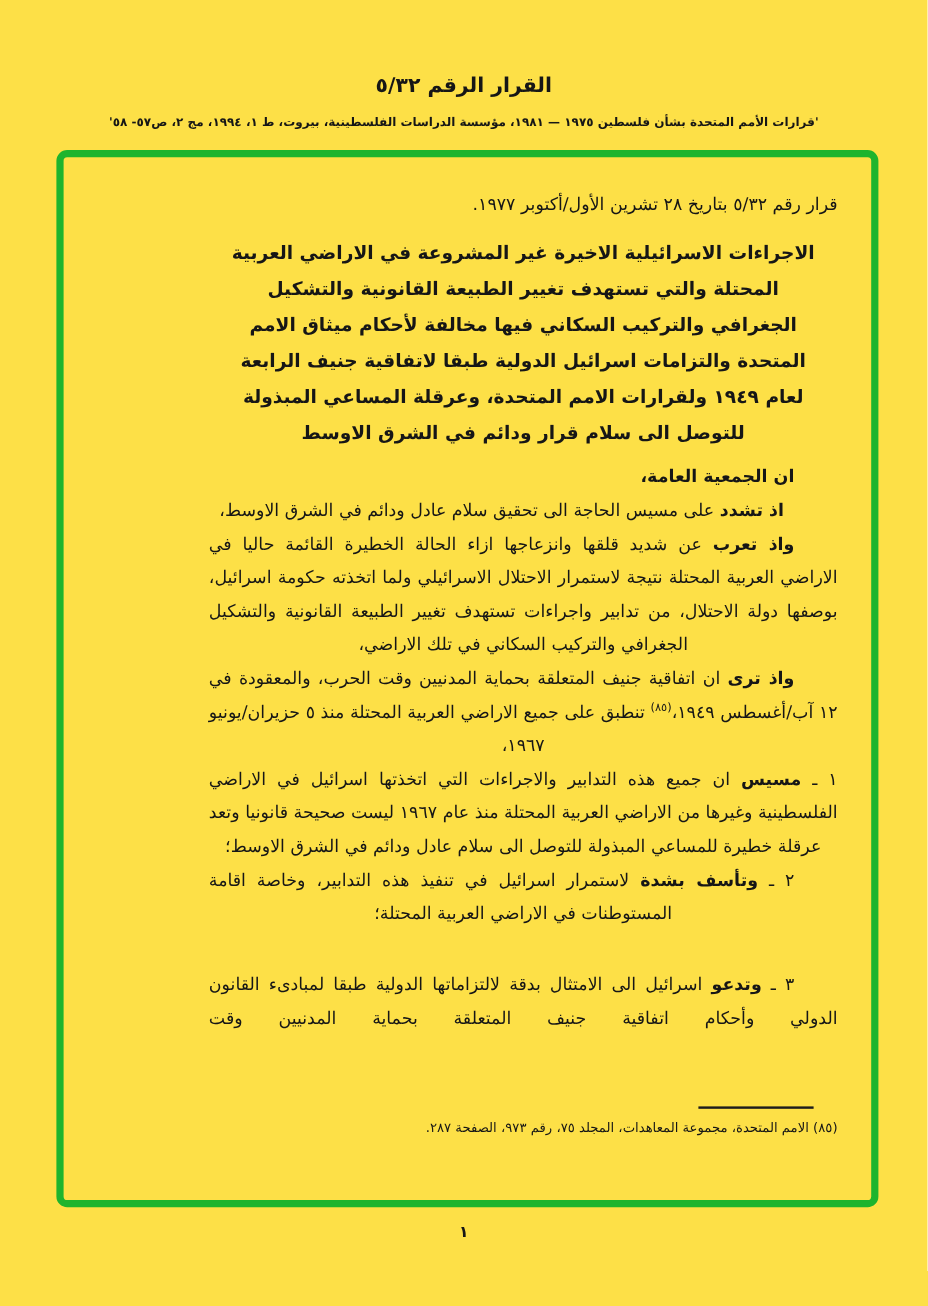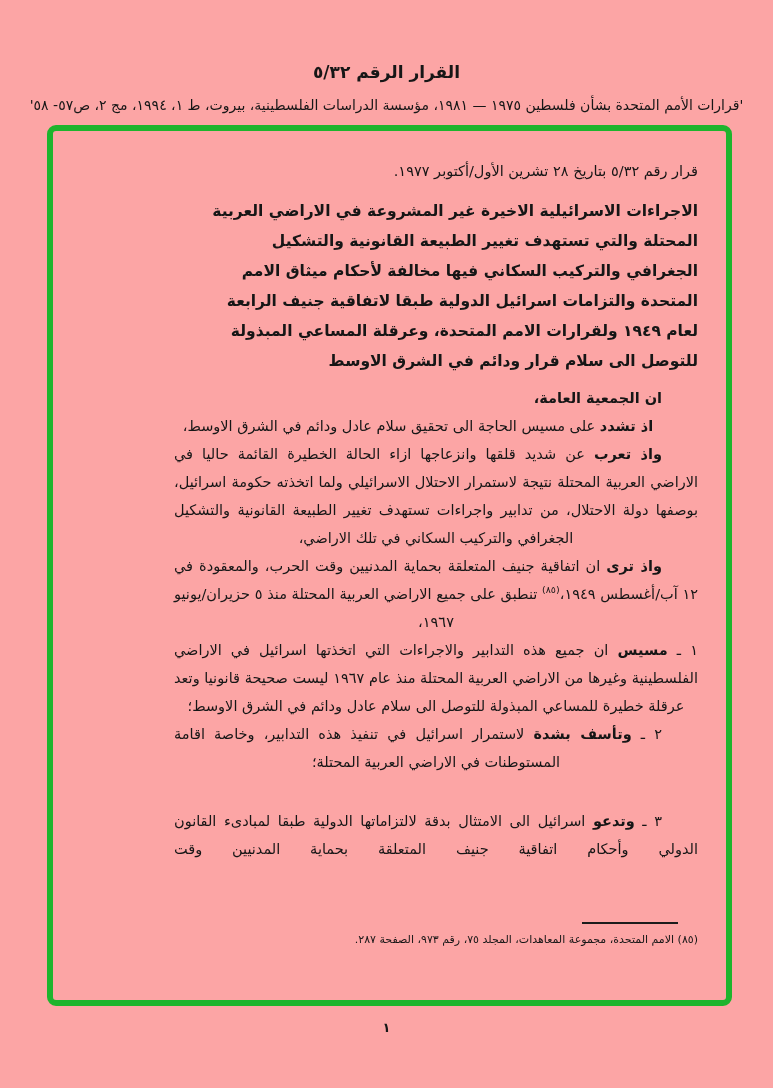--- a/index.html
+++ b/index.html
@@ -1,40 +1,40 @@
 <!DOCTYPE html>
 <html lang="ar"><head>
 <meta charset="utf-8">
 <style>
   html, body { margin:0; padding:0; background:#ffffff; }
   .page {
-    position:relative; width:773px; height:1088px; background:#fca5a5;
+    position:relative; width:773px; height:1088px; background:#fde047;
     font-family:"DejaVu Sans", sans-serif; color:#161616; overflow:hidden;
   }
   .doc-title{
     position:absolute; top:62px; left:0; right:0;
     direction:rtl; text-align:center; font-weight:bold; font-size:17px;
   }
   .source-line{
     position:absolute; top:97px; left:0; right:0;
-    direction:rtl; text-align:center; font-weight:normal; font-size:14px;
+    direction:rtl; text-align:center; font-weight:bold; font-size:10px;
   }
   .green-box{
     position:absolute; left:47px; top:125px; width:685px; height:881px;
     box-sizing:border-box; border:6px solid #1eb42d; border-radius:9px;
     background:transparent;
   }
   .content{
     position:absolute; top:26px; left:121px; right:28px;
     direction:rtl; font-size:14.5px; line-height:28px; text-align:justify;
   }
   .date-line{ margin:0 0 10px 0; text-align:right; line-height:29px; }
   .res-title{
     font-weight:bold; font-size:15.5px; line-height:30px;
-    text-align:right; margin:0 0 8px 0;
+    text-align:center; margin:0 0 8px 0;
   }
   .preamble{
     font-weight:bold; margin:0; padding-right:36px;
     text-align:right; line-height:28px;
   }
   .para{ margin:0; text-align:justify; text-align-last:center; }
   .para.indent{ text-indent:36px; }
   .para.cut{ text-align-last:justify;margin-top:31px; }
   sup{ font-size:9.5px; line-height:0; }
   .b{ font-weight:bold; }

